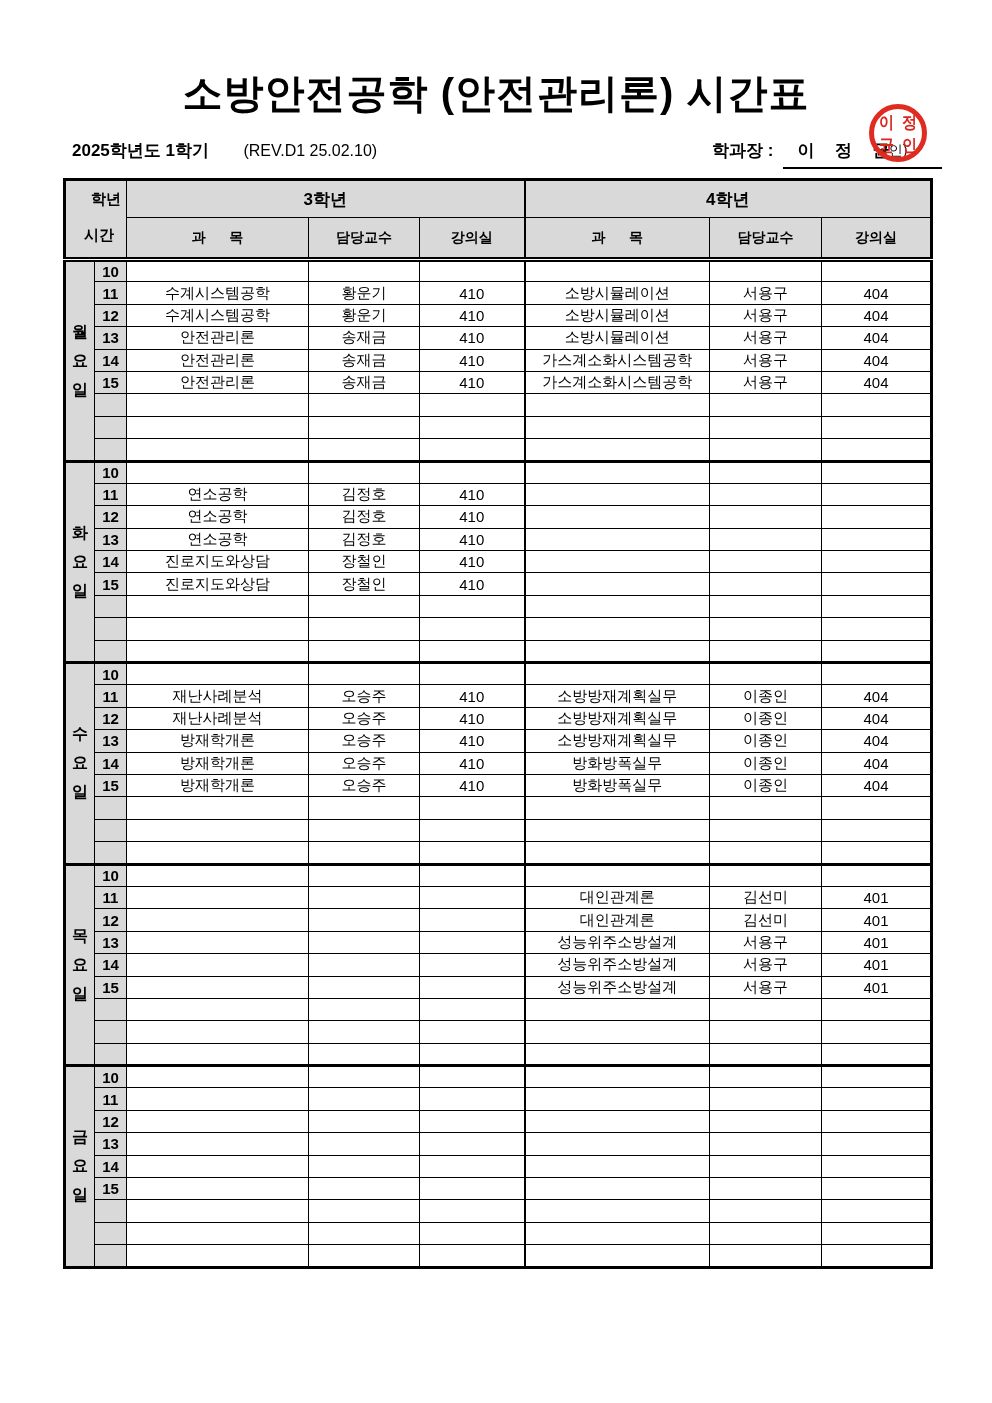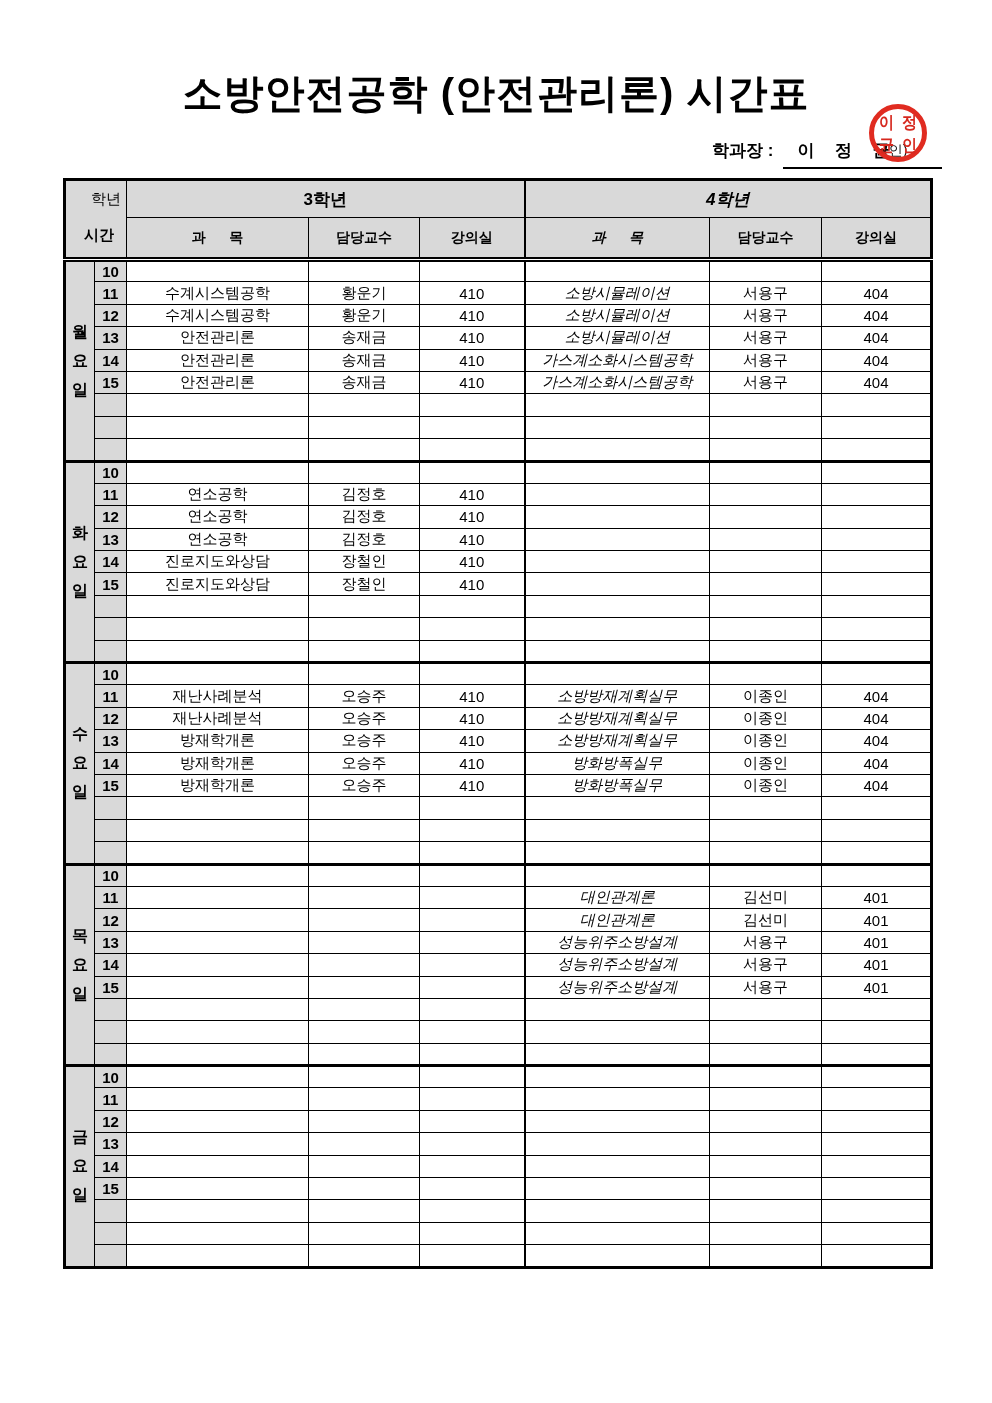--- a/index.html
+++ b/index.html
@@ -48,47 +48,51 @@
   .tt-wrap { position:absolute; left:63px; top:178px; }
   table.tt { border-collapse:collapse; table-layout:fixed; width:867px; border:3px solid #000; }
   .tt th, .tt td {
     border:1px solid #000; text-align:center; vertical-align:middle;
     padding:0; font-size:15px; white-space:nowrap; overflow:hidden;
   }
   .tt thead th { background:#d9d9d9; font-weight:700; }
   .tt .row1 th { height:38px; font-size:17px; }
   .tt .row2 th { height:42px; font-size:14px; }
   .hdr-bottom { border-bottom:5px double #000 !important; }
-  .grp { border-left:2px solid #000 !important;font-style:italic; }
+  .grp { border-left:2px solid #000 !important; }
   .pre { white-space:pre !important; }
 
   th.corner {
     position:relative;
     background:
       linear-gradient(to bottom right,
         rgba(0,0,0,0) calc(50% - 1px), #444 calc(50% - 1px),
         #444 calc(50% + 1px), rgba(0,0,0,0) calc(50% + 1px)),
       #d9d9d9;
   }
-  .corner-top    { position:absolute; top:9px;  right:5px; font-size:15px; font-weight:400; }
+  .corner-top    { position:absolute; top:9px;  right:5px; font-size:15px; font-weight:700; }
   .corner-bottom { position:absolute; bottom:12px; left:18px; font-size:15px; font-weight:700; }
 
   .tt tbody td { height:22.4px; }
   .tt tbody.day-block tr:first-child td { border-top:3px solid #000; }
   td.day-cell { background:#d9d9d9; font-weight:700; font-size:16px; }
   td.day-cell .ch { display:block; line-height:1; margin:13px 0; }
   td.time-cell { background:#d9d9d9; font-weight:700; font-size:15px; }
 </style>
 </head>
 <body>
 
 <div class="page">
 
   <div class="title">소방안전공학 (안전관리론) 시간표</div>
 
+  <div class="meta-left">
+    <span class="term">2025학년도 1학기</span>
+    <span class="rev">(REV.D1 25.02.10)</span>
+  </div>
 
   <div class="meta-right">
     <span class="approver-label">학과장 :</span><span class="name-underline">이 정 균</span>
   </div>
 
   <span class="stamp-note">(인)</span>
   <span class="stamp">
     <span class="stamp-grid">
       <span>이</span>
       <span>정</span>

